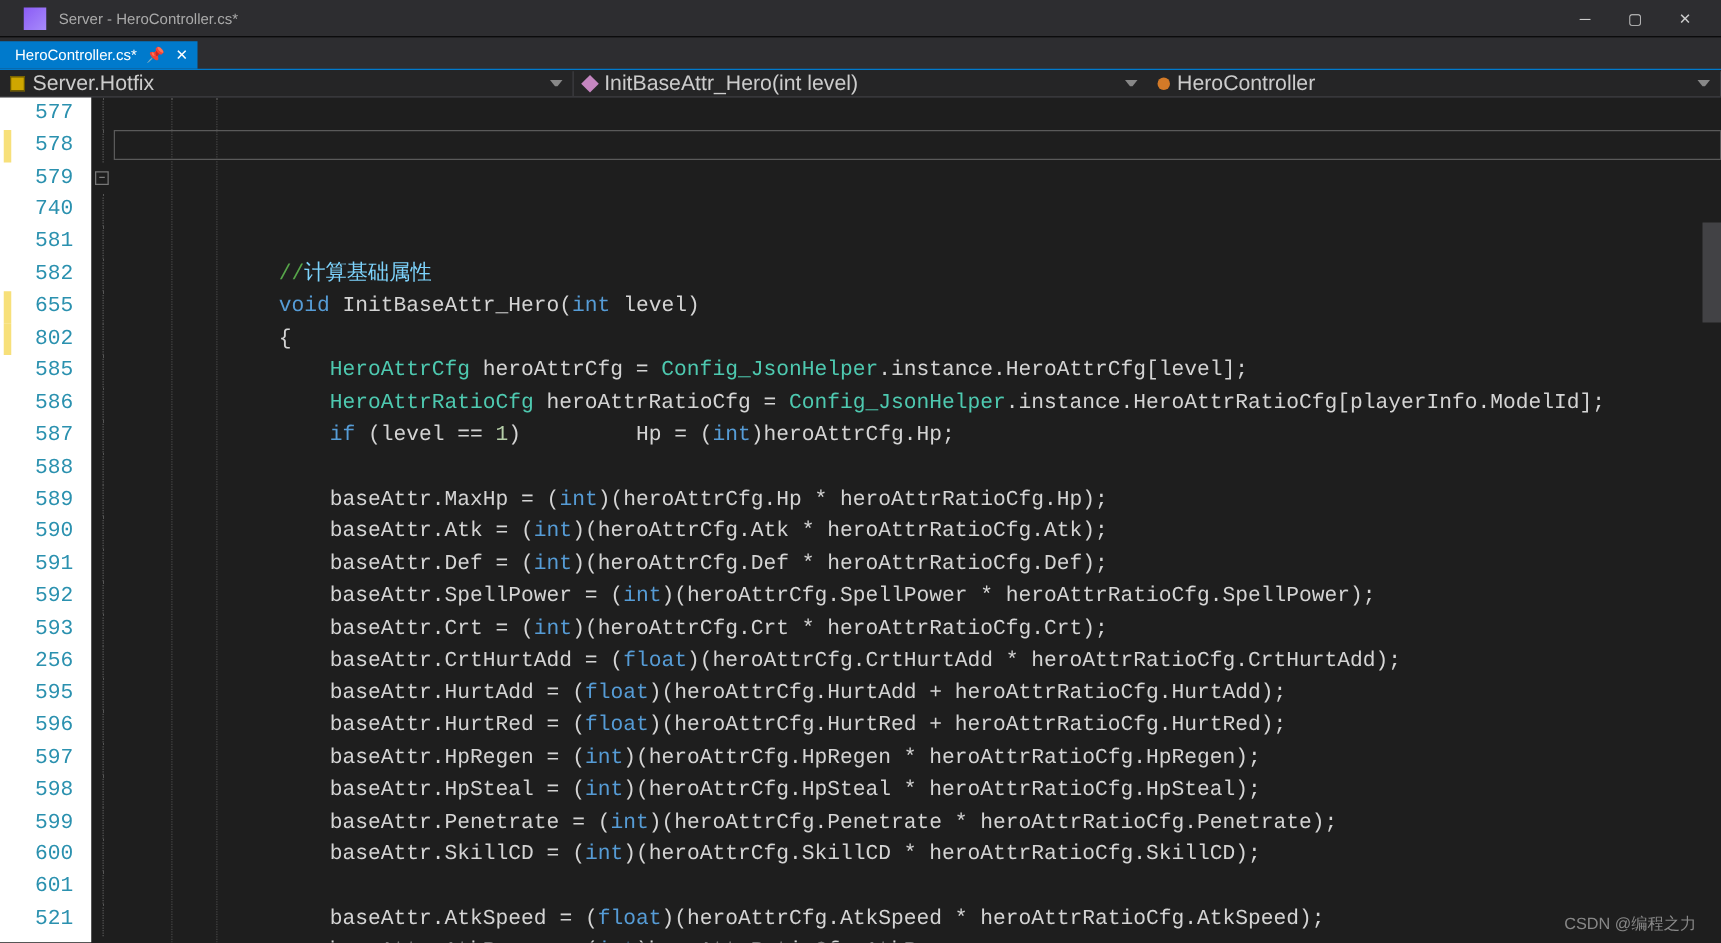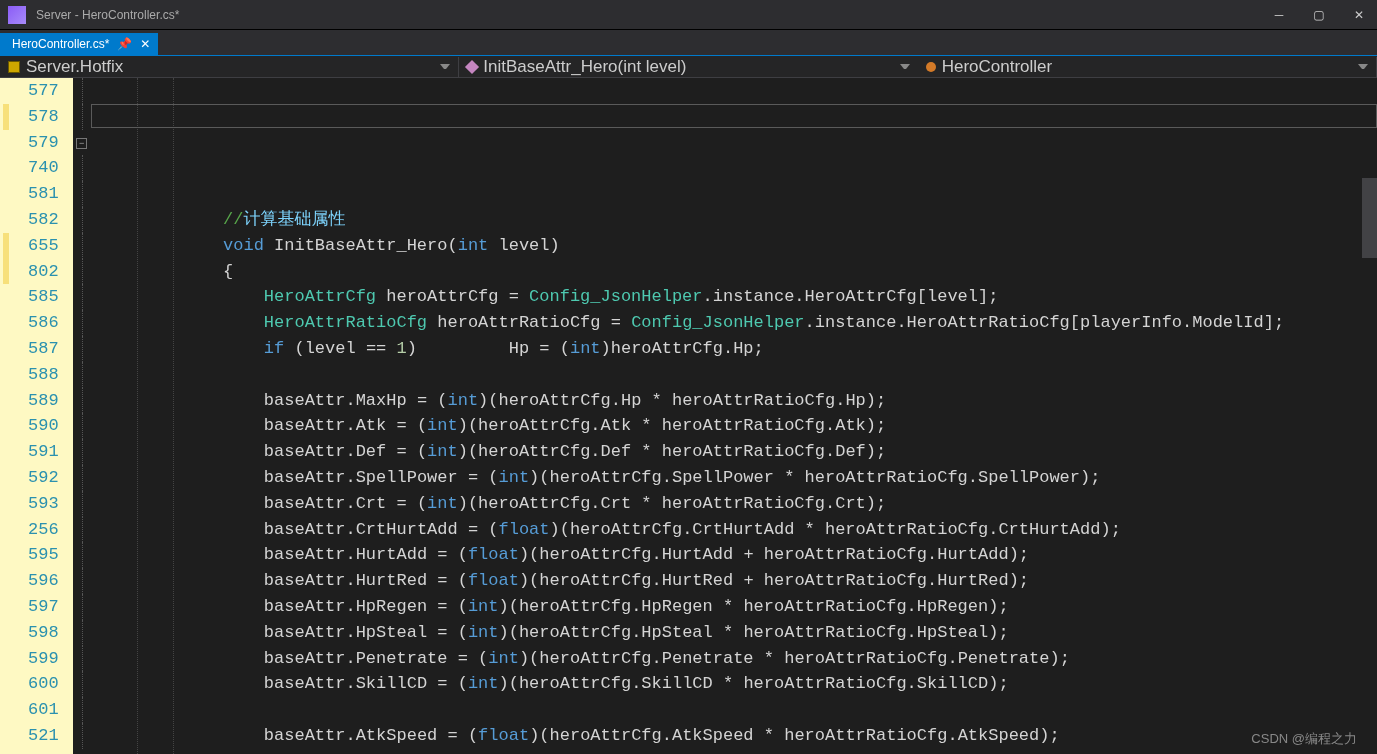--- a/index.html
+++ b/index.html
@@ -11,21 +11,21 @@
     width: 1377px;
     height: 754px;
     overflow: hidden;
     position: relative;
   }
   .title-bar {
     background: #2d2d30;
     height: 30px;
     display: flex;
     align-items: center;
-    padding: 0 8px;
+    padding: 0 19px;
     border-bottom: 1px solid #000;
   }
   .vs-logo {
     width: 18px;
     height: 18px;
     background: linear-gradient(135deg, #8b5cf6 0%, #a78bfa 100%);
     margin-right: 10px;
   }
   .title-text { font-family: "Segoe UI", sans-serif; font-size: 12px; color: #aaa; }
   .window-controls {
@@ -88,21 +88,21 @@
     border-top: 5px solid #888;
   }
   .editor {
     display: flex;
     height: calc(100% - 78px);
     font-size: 17px;
     line-height: 25.8px;
     position: relative;
   }
   .gutter {
-    background: #fef9c3;
+    background: #ffffff;
     text-align: right;
     color: #2b91af;
     padding: 0 14px 0 28px;
     user-select: none;
     position: relative;
   }
   .gutter-line { height: 25.8px; }
   .bookmark-col {
     position: absolute;
     left: 3px;

